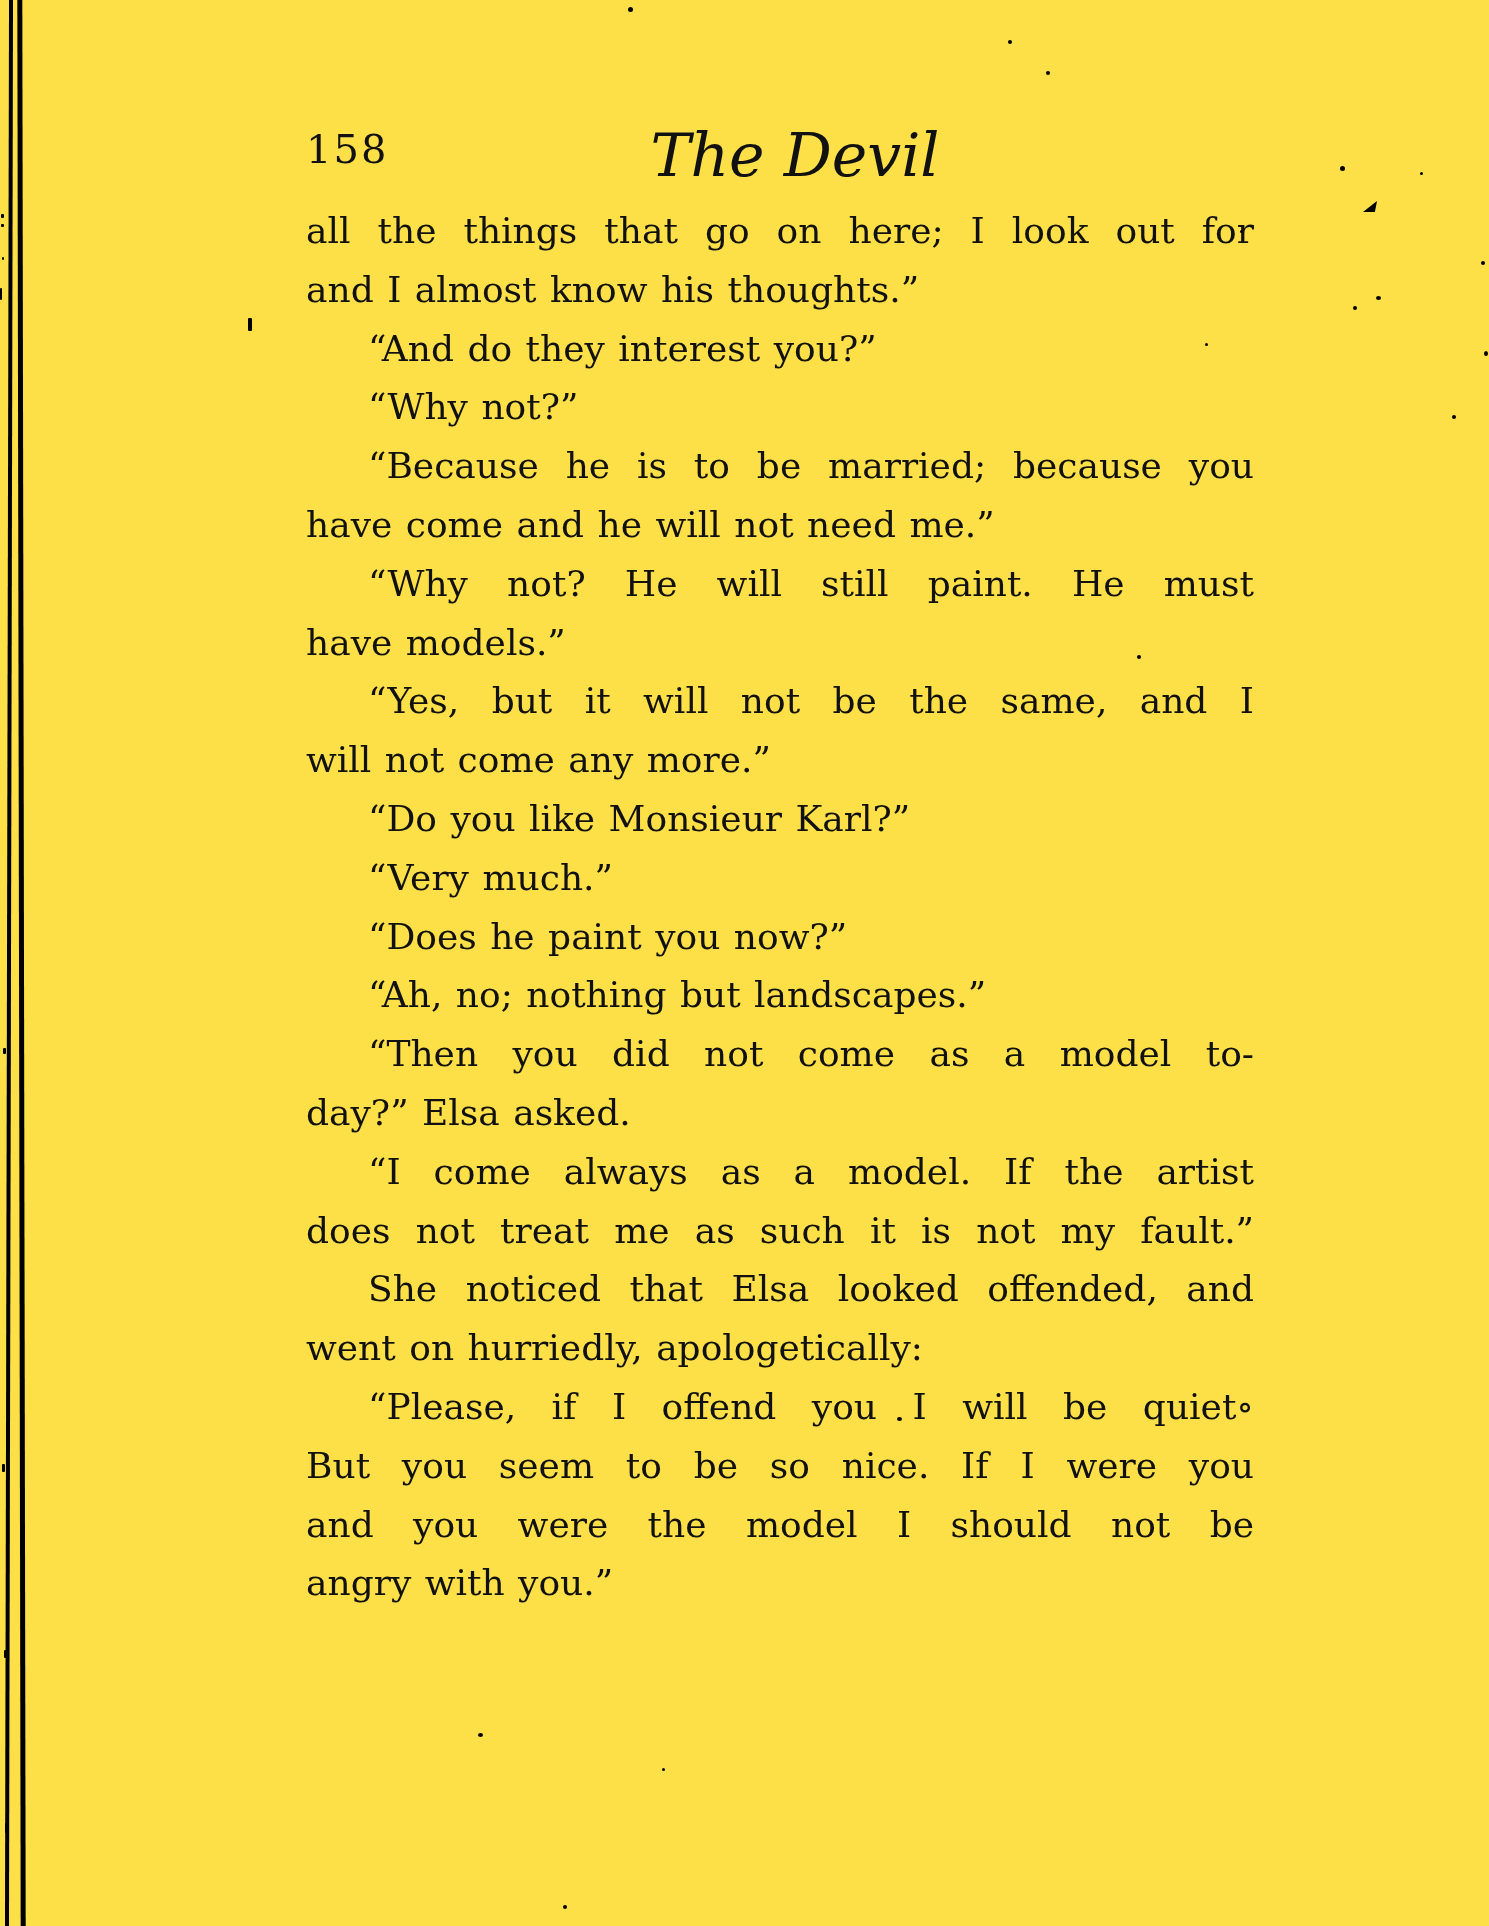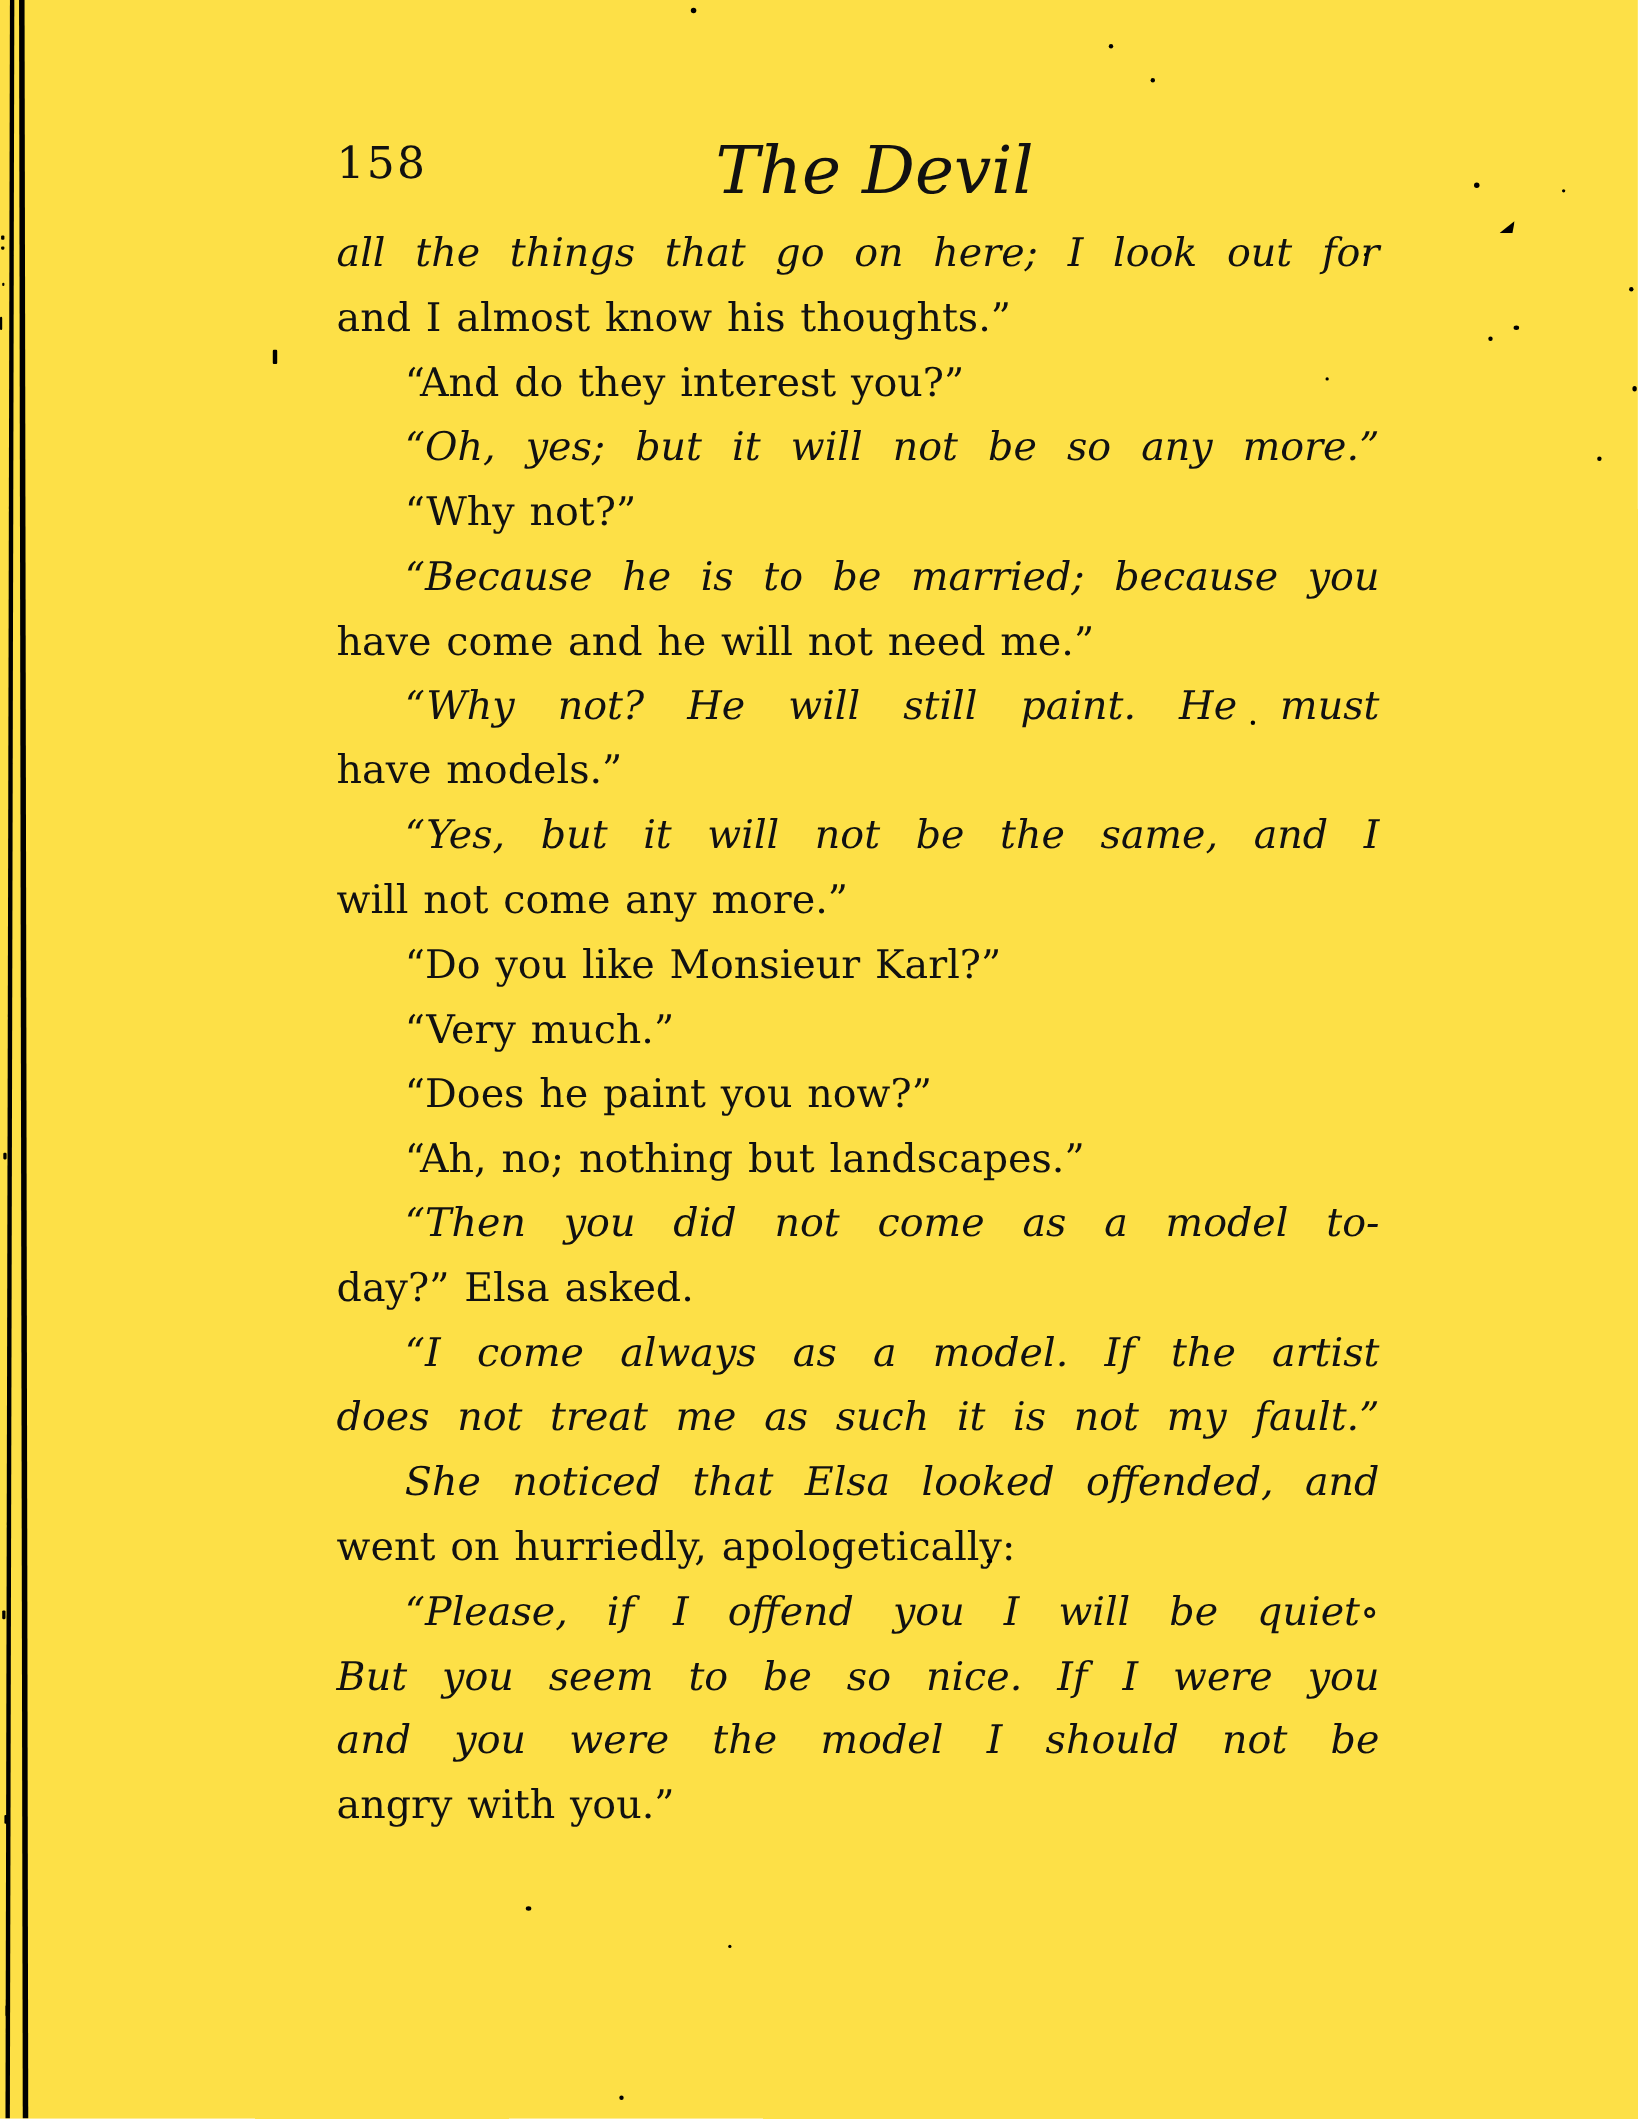--- a/index.html
+++ b/index.html
@@ -23,21 +23,21 @@
     text-align:center;font-style:italic;font-size:60px;
   }
   
   .text-block{
     position:absolute;left:306px;top:202px;width:948px;
     font-size:36px;line-height:58.8px;
     word-spacing:2px;
   }
   .line{white-space:normal;}
   .line.indent{text-indent:62px;}
-  .line.just{text-align:justify;text-align-last:justify;font-style:italic;}
+  .line.just{text-align:justify;text-align-last:justify;}
   
   .speck{position:absolute;background:#000;border-radius:50%;}
   .speck.sq{border-radius:1px;}
   .speck.arrow{
     border-radius:0;
     clip-path:polygon(0 100%, 100% 0, 85% 100%);
   }
 </style>
 </head>
 <body>
@@ -48,21 +48,20 @@
   <div class="spine-line two"></div>
 
   <div class="page-number">158</div>
 
   <div class="running-title">The Devil</div>
 
   <div class="text-block">
       <div class="line just">all the things that go on here; I look out for</div>
       <div class="line">and I almost know his thoughts.”</div>
       <div class="line indent">“And do they interest you?”</div>
-      <div class="line indent just">“Oh, yes; but it will not be so any more.”</div>
       <div class="line indent">“Why not?”</div>
       <div class="line indent just">“Because he is to be married; because you</div>
       <div class="line">have come and he will not need me.”</div>
       <div class="line indent just">“Why not? He will still paint. He must</div>
       <div class="line">have models.”</div>
       <div class="line indent just">“Yes, but it will not be the same, and I</div>
       <div class="line">will not come any more.”</div>
       <div class="line indent">“Do you like Monsieur Karl?”</div>
       <div class="line indent">“Very much.”</div>
       <div class="line indent">“Does he paint you now?”</div>

